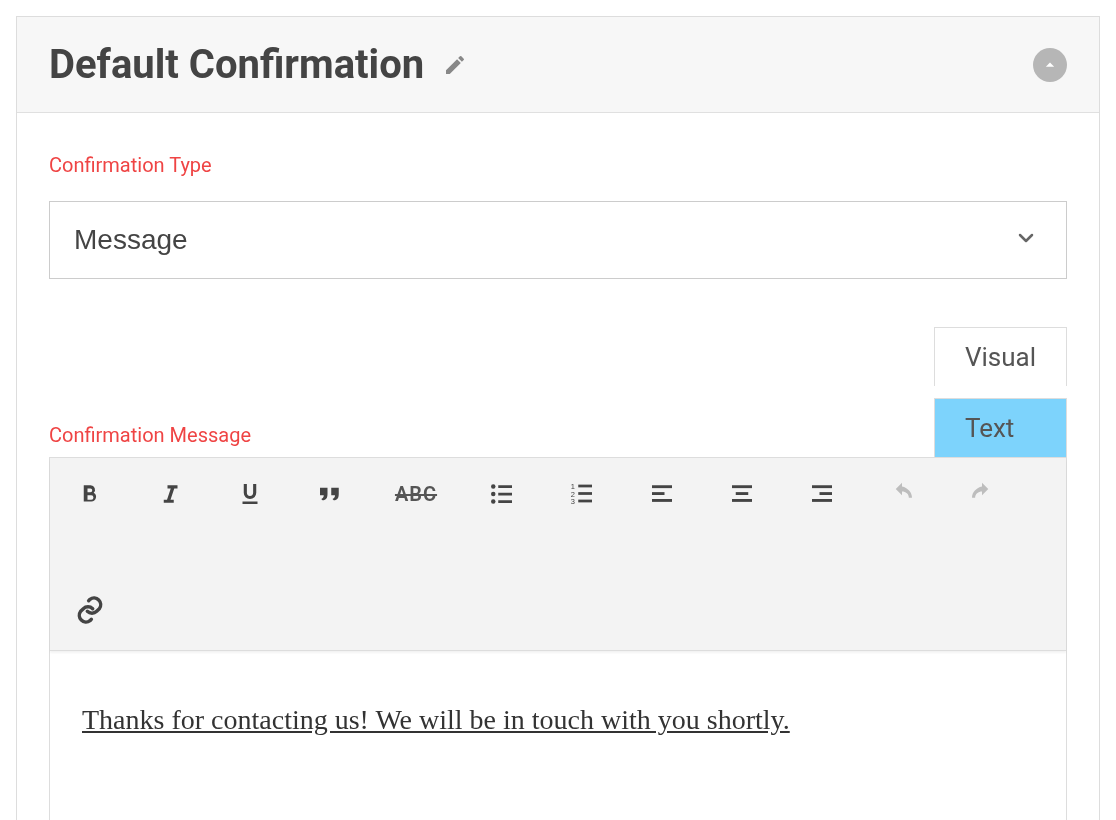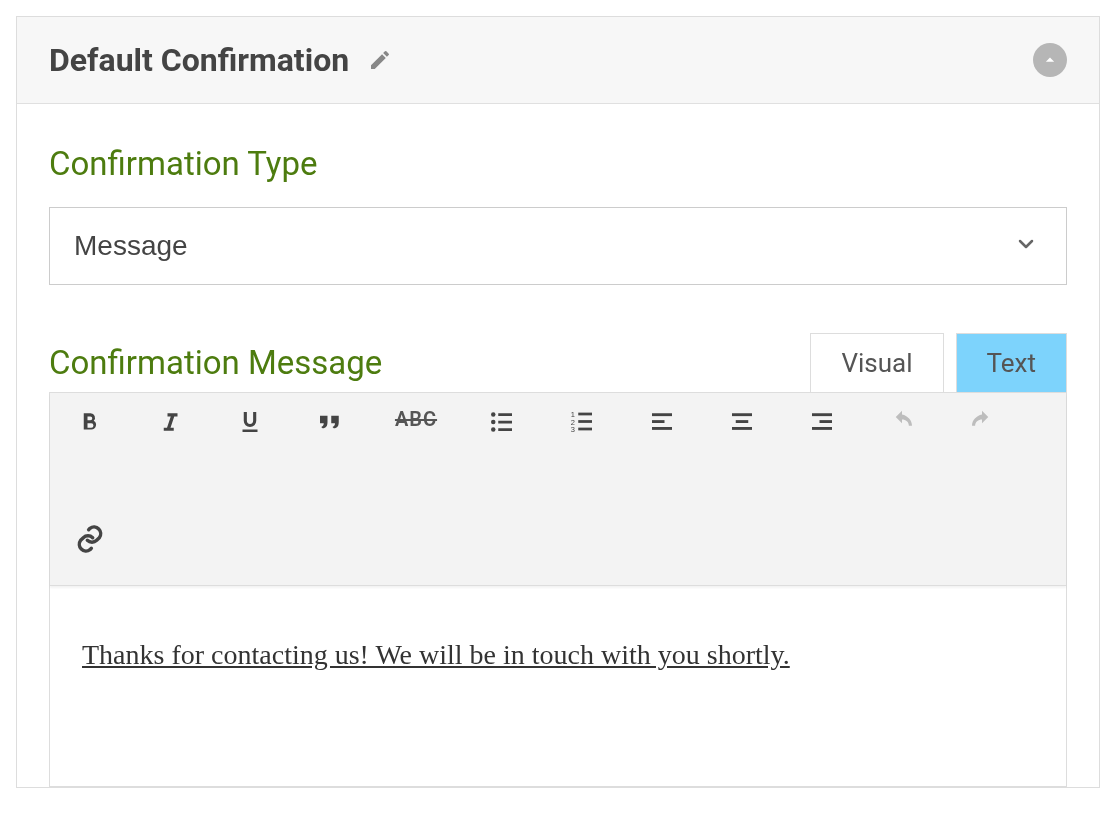--- a/index.html
+++ b/index.html
@@ -16,21 +16,21 @@
     border: 1px solid #ddd;
   }
   .panel-header {
     display: flex;
     align-items: center;
     padding: 24px 32px;
     background: #f7f7f7;
     border-bottom: 1px solid #e0e0e0;
   }
   .panel-title {
-    font-size: 32px;
+    font-size: 40px;
     font-weight: 700;
     color: #444;
   }
   .edit-icon {
     margin-left: 18px;
     width: 26px;
     height: 26px;
     display: inline-flex;
     align-items: center;
     justify-content: center;
@@ -46,22 +46,22 @@
     display: flex;
     align-items: center;
     justify-content: center;
     color: #fff;
     cursor: pointer;
   }
   .panel-body {
     padding: 40px 32px 0 32px;
   }
   .field-label {
-    font-size: 33px;
-    color: #4d7c0f;
+    font-size: 20px;
+    color: #ef4444;
     margin-bottom: 24px;
   }
   .select-wrap {
     position: relative;
     border: 1px solid #ccc;
     border-radius: 0;
     background: #fff;
   }
   .select-input {
     width: 100%;
@@ -85,20 +85,21 @@
   .msg-section { margin-top: 48px; }
   .msg-top-row {
     display: flex;
     align-items: flex-end;
     gap: 7px;
   }
   .tabs {
     margin-left: auto;
     display: flex;
     gap: 12px;
+    flex-direction: column;
   }
   .tab {
     padding: 14px 30px;
     font-size: 26px;
     color: #555;
     border: 1px solid #ddd;
     border-bottom: none;
     background: #7dd3fc;
     cursor: pointer;
   }
@@ -116,20 +117,21 @@
     padding: 14px 18px 18px 18px;
     display: flex;
     flex-wrap: wrap;
     align-items: center;
     gap: 36px;
   }
   .tool-btn {
     width: 44px;
     height: 44px;
     display: inline-flex;
+    align-items: center;
     justify-content: center;
     color: #444;
     cursor: pointer;
   }
   .tool-btn.dim { color: #bdbdbd; }
   .tool-btn svg { display: block; }
 
   .row-break {
     flex-basis: 100%;
     height: 0;

